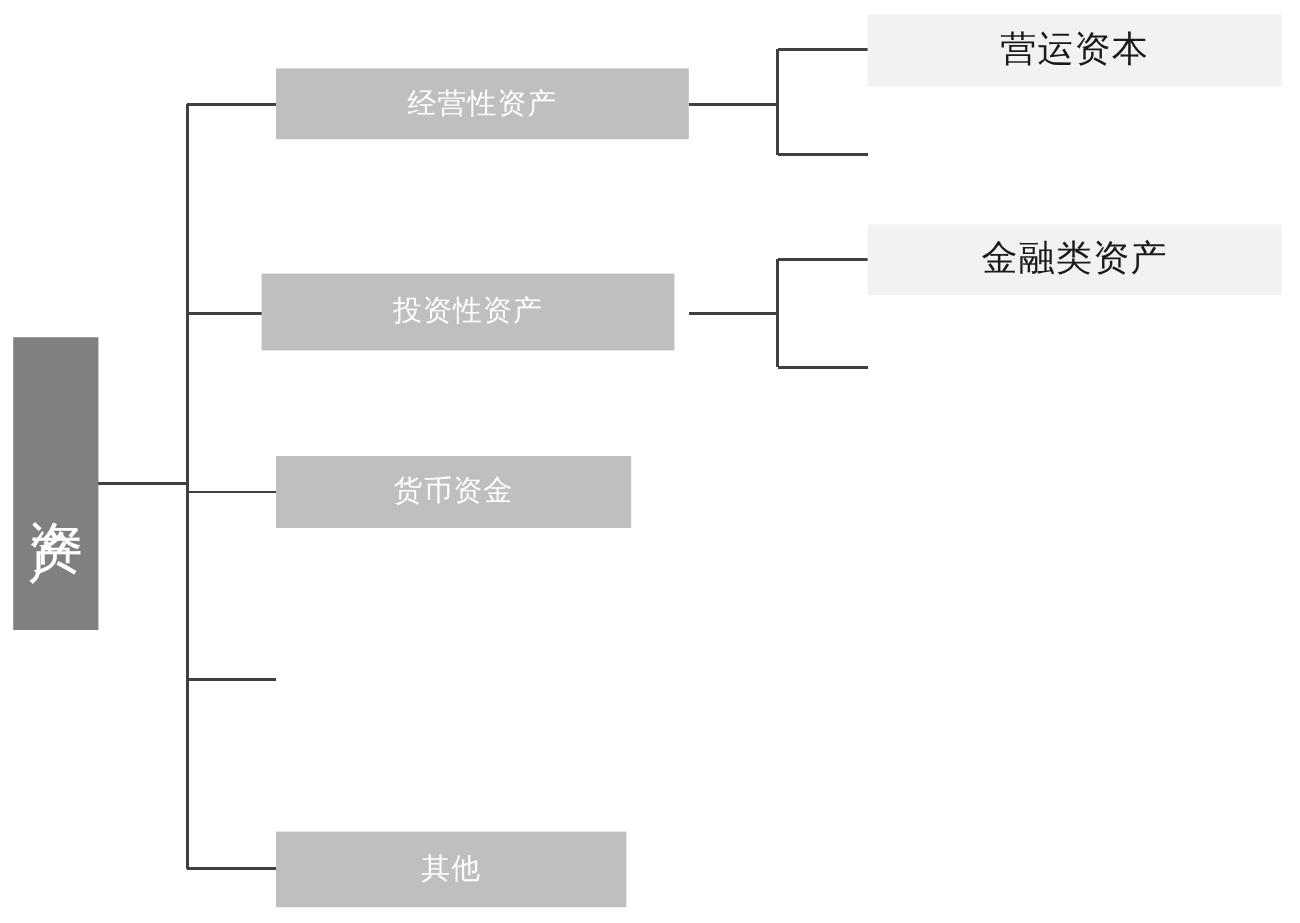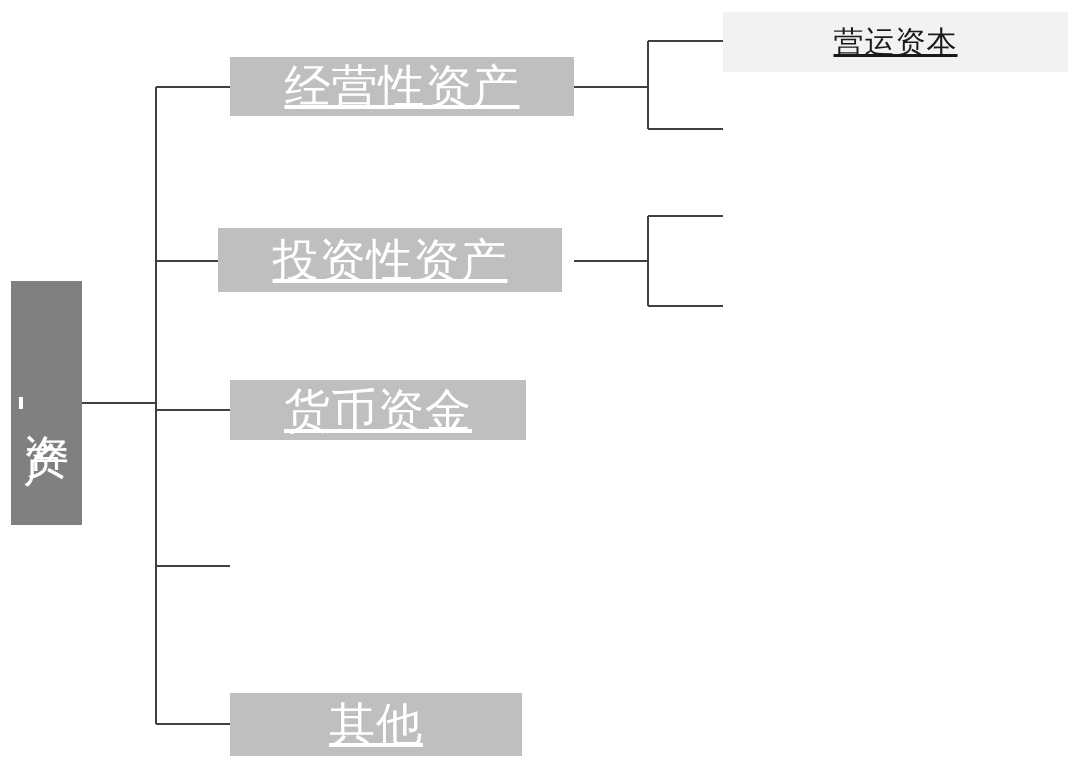--- a/index.html
+++ b/index.html
@@ -26,35 +26,34 @@
     pointer-events: none;
   }
   .node {
     position: absolute;
     box-sizing: border-box;
     display: flex;
     align-items: center;
     justify-content: center;
     text-align: center;
     line-height: 1.15;
-    text-decoration: underline;
   }
   .node-root {
     background: #808080;
     color: #ffffff;
     writing-mode: vertical-rl;
     text-orientation: upright;
     letter-spacing: 6px;
     font-size: 46px;
     font-weight: 400;
   }
   .node-l2 {
     background: #bfbfbf;
     color: #ffffff;
-    font-size: 46px;
+    font-size: 24px;
     font-weight: 400;
     letter-spacing: 1px;
   }
   .node-l3 {
     background: #f2f2f2;
     color: #1a1a1a;
     font-size: 30px;
     font-weight: 400;
     letter-spacing: 1px;
   }
@@ -108,15 +107,18 @@
 
   <div class="node node-l2" style="left:230px; top:693px; width:292px; height:63px;">
     <span>其他</span>
   </div>
 
   <div class="node node-l3" style="left:723px; top:12px; width:345px; height:60px;">
     <span>营运资本</span>
   </div>
 
 
+  <div class="node node-l3" style="left:723px; top:187px; width:345px; height:59px;">
+    <span>金融类资产</span>
+  </div>
 
 
 </div>
 
 </body></html>

